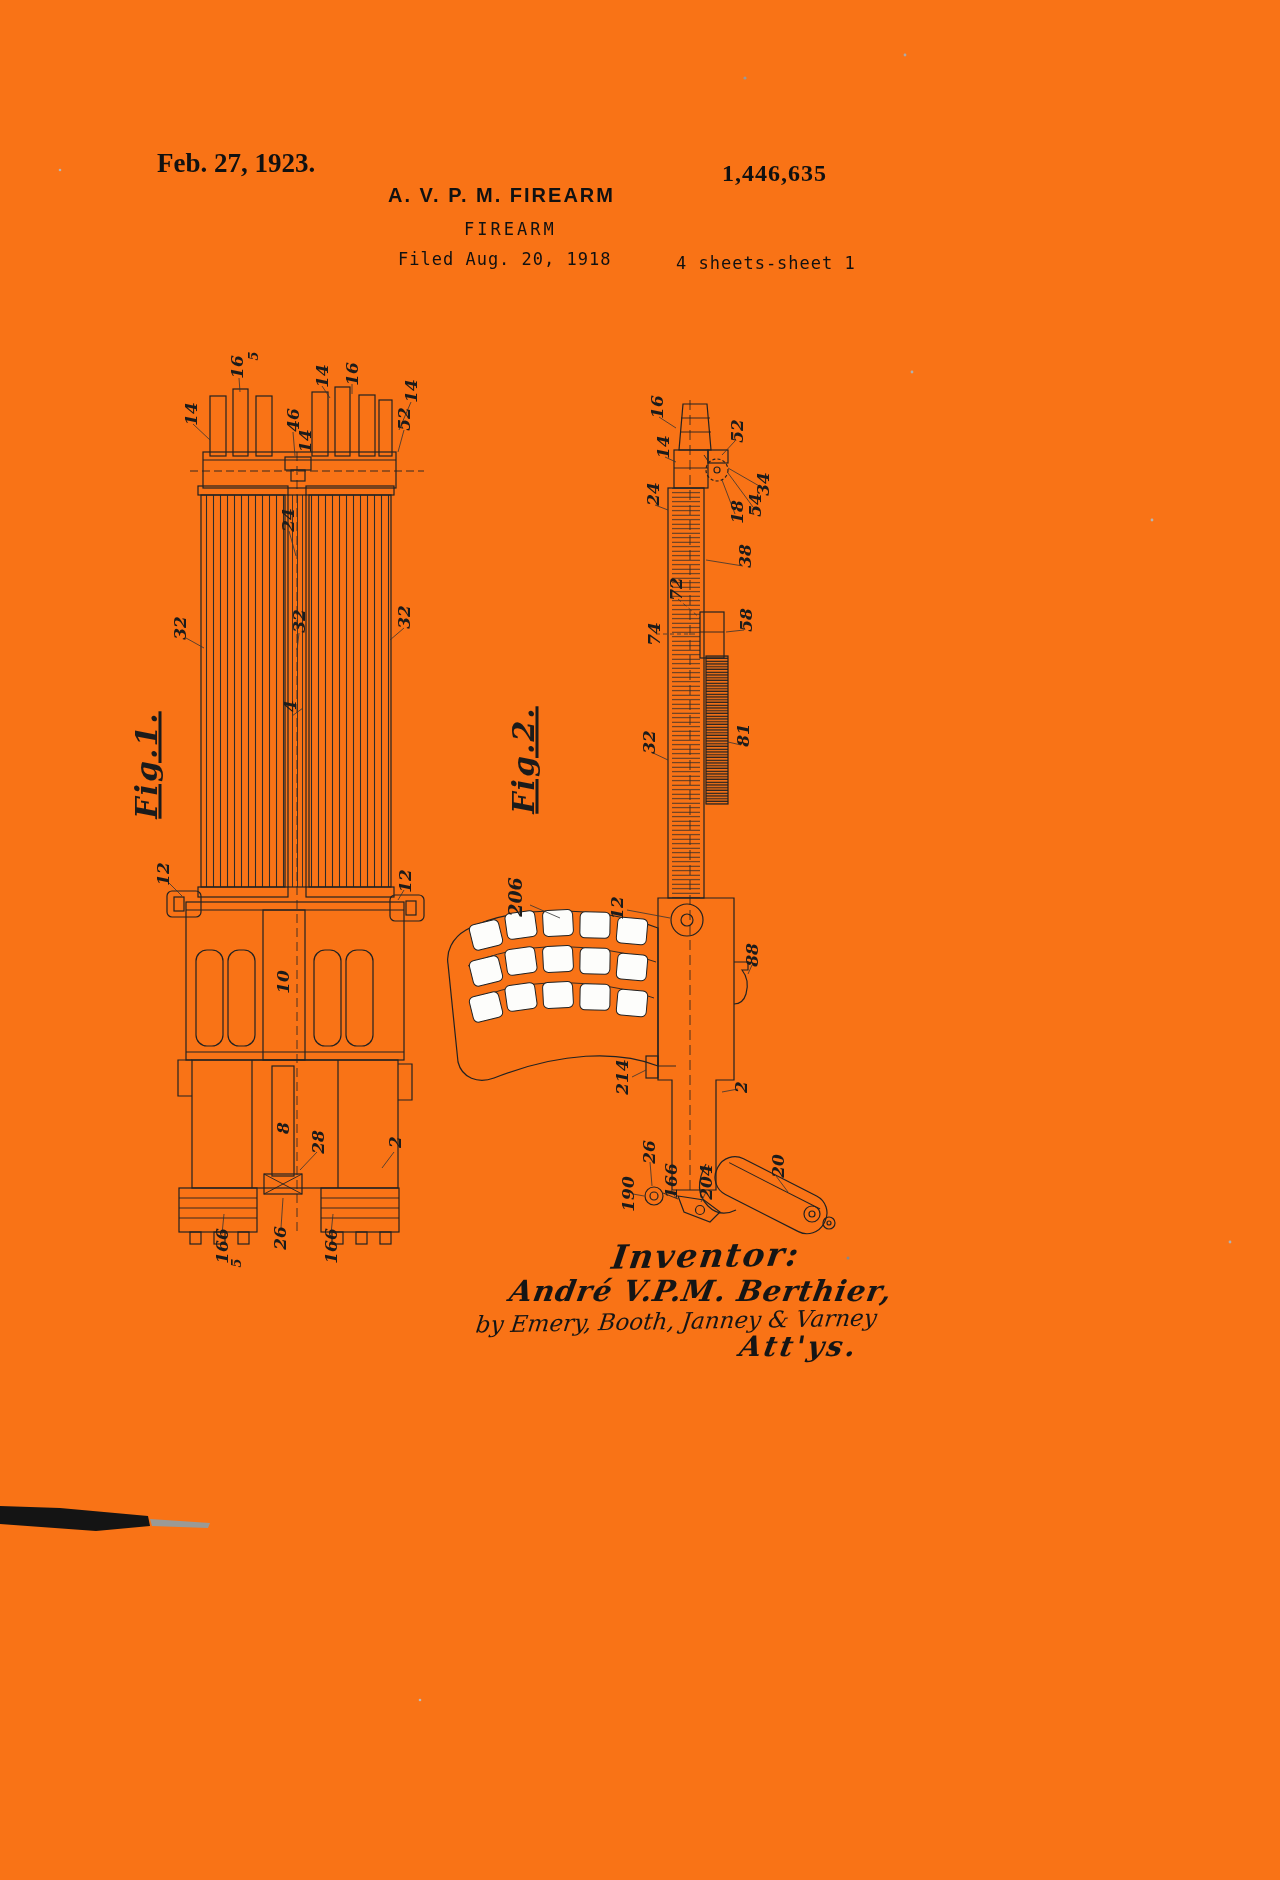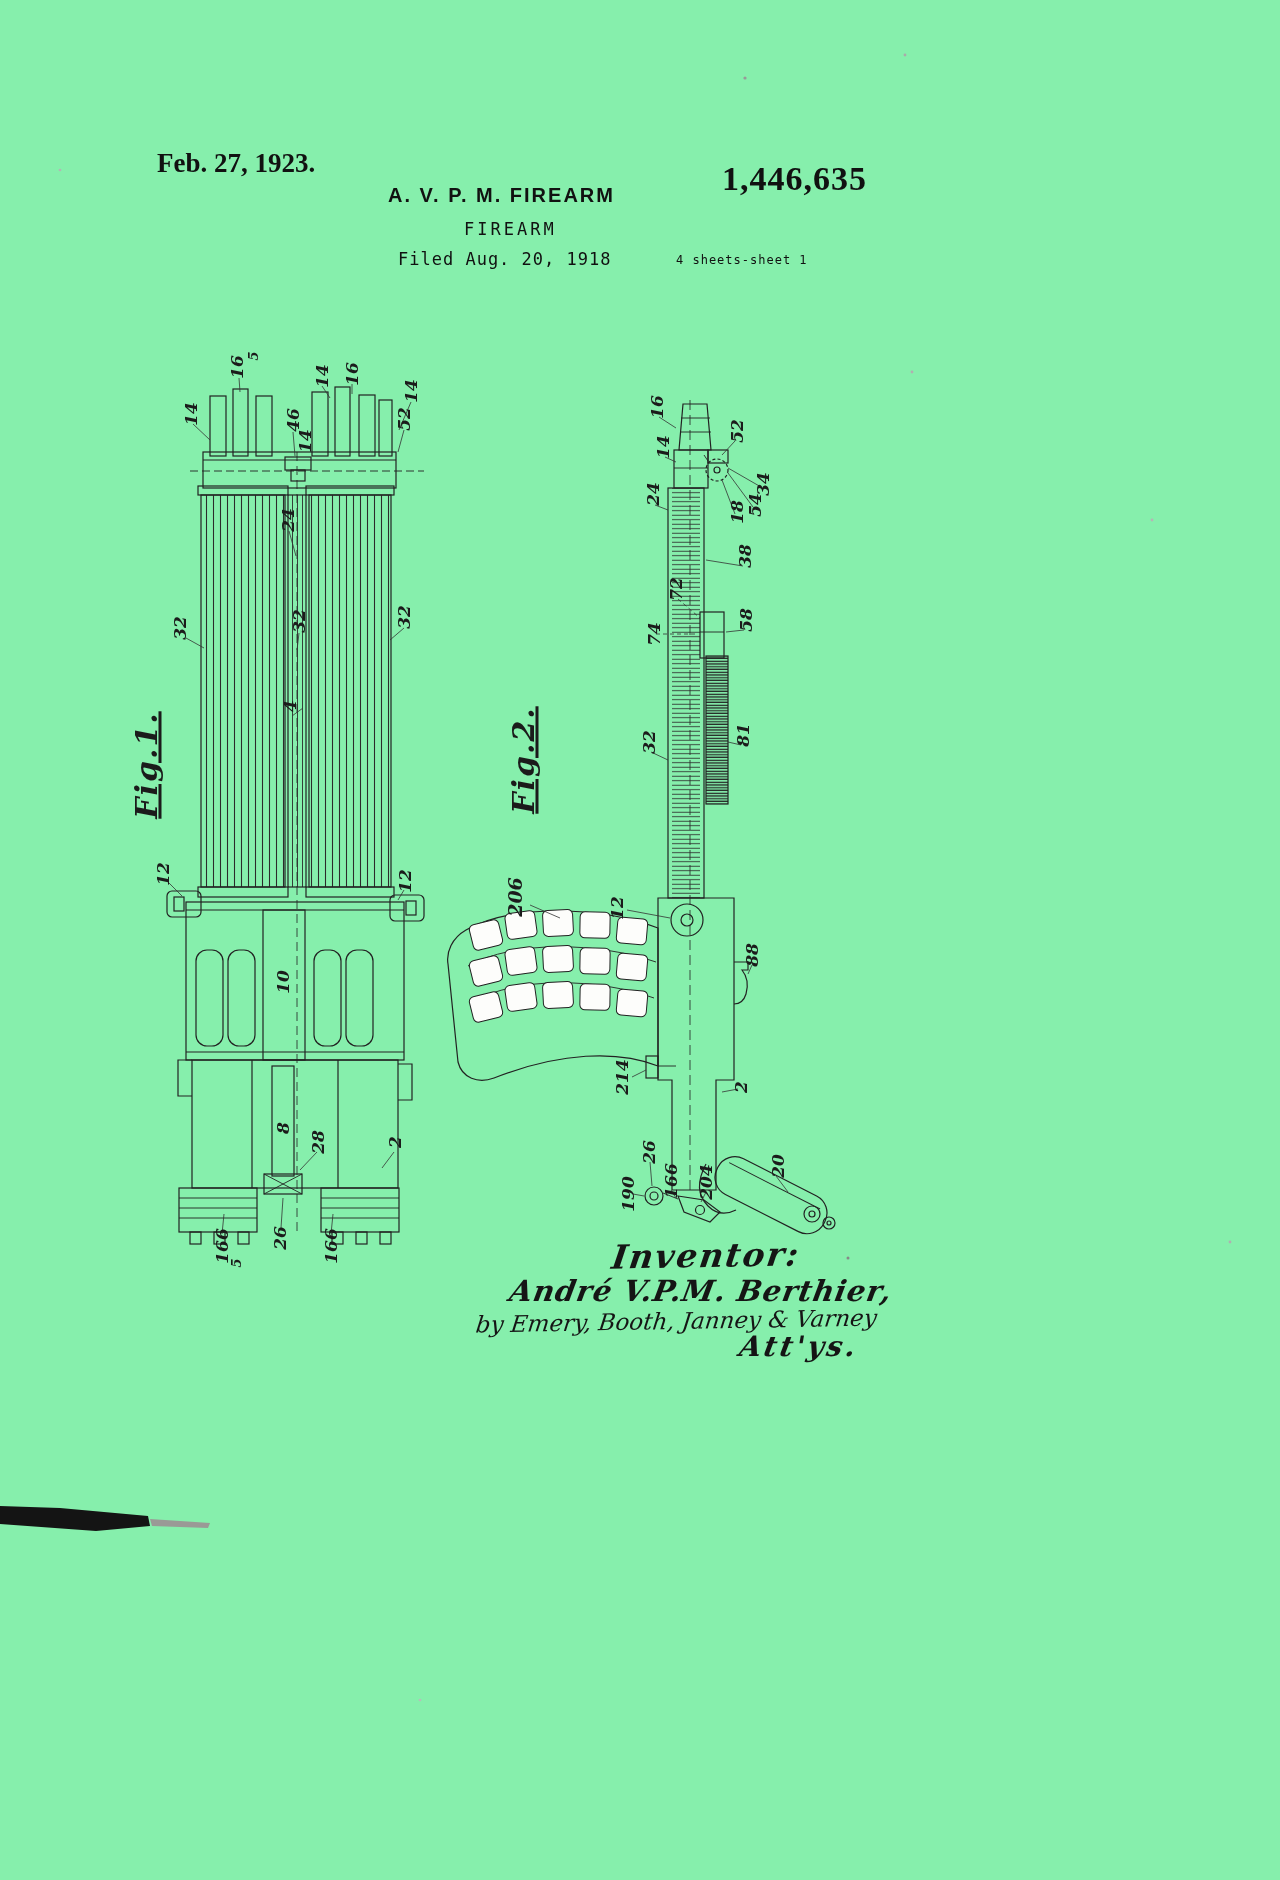--- a/index.html
+++ b/index.html
@@ -1,30 +1,30 @@
 <!DOCTYPE html>
 <html><head>
 <meta charset="utf-8">
 <style>
   html,body{margin:0;padding:0;background:#e8e8e6;}
   .page{
     position:relative;width:1280px;height:1880px;margin:0 auto;
-    background:#86efac;overflow:hidden;
+    background:#f97316;overflow:hidden;
     font-family:"Liberation Serif", serif;color:#111;
   }
   .abs{position:absolute;white-space:nowrap;}
   .hdr-date{left:157px;top:148px;font-size:27px;font-weight:bold;}
-  .hdr-number{left:722px;top:160px;font-size:34px;font-weight:bold;letter-spacing:1px;}
+  .hdr-number{left:722px;top:160px;font-size:24px;font-weight:bold;letter-spacing:1px;}
   .hdr-inventor{left:388px;top:184px;font-size:20px;font-weight:bold;
     font-family:"Liberation Sans",sans-serif;letter-spacing:2px;}
   .hdr-title{left:464px;top:219px;font-size:17px;letter-spacing:3px;
     font-family:"DejaVu Sans Mono",monospace;}
   .hdr-filed{left:398px;top:249px;font-size:17px;letter-spacing:1px;
     font-family:"DejaVu Sans Mono",monospace;}
-  .hdr-sheet{left:676px;top:253px;font-size:12px;letter-spacing:1px;
+  .hdr-sheet{left:676px;top:253px;font-size:17px;letter-spacing:1px;
     font-family:"DejaVu Sans Mono",monospace;}
   .art{position:absolute;left:0;top:0;}
   #labels{position:absolute;left:0;top:0;width:1280px;height:1880px;pointer-events:none;}
   .ref-label{
     position:absolute;font-family:"DejaVu Serif",serif;font-style:italic;
     font-weight:600;font-size:17px;color:#1b1b1b;white-space:nowrap;
     transform-origin:center center;
   }
   .ref-label.script{
     font-size:30px;font-weight:700;letter-spacing:2px;

